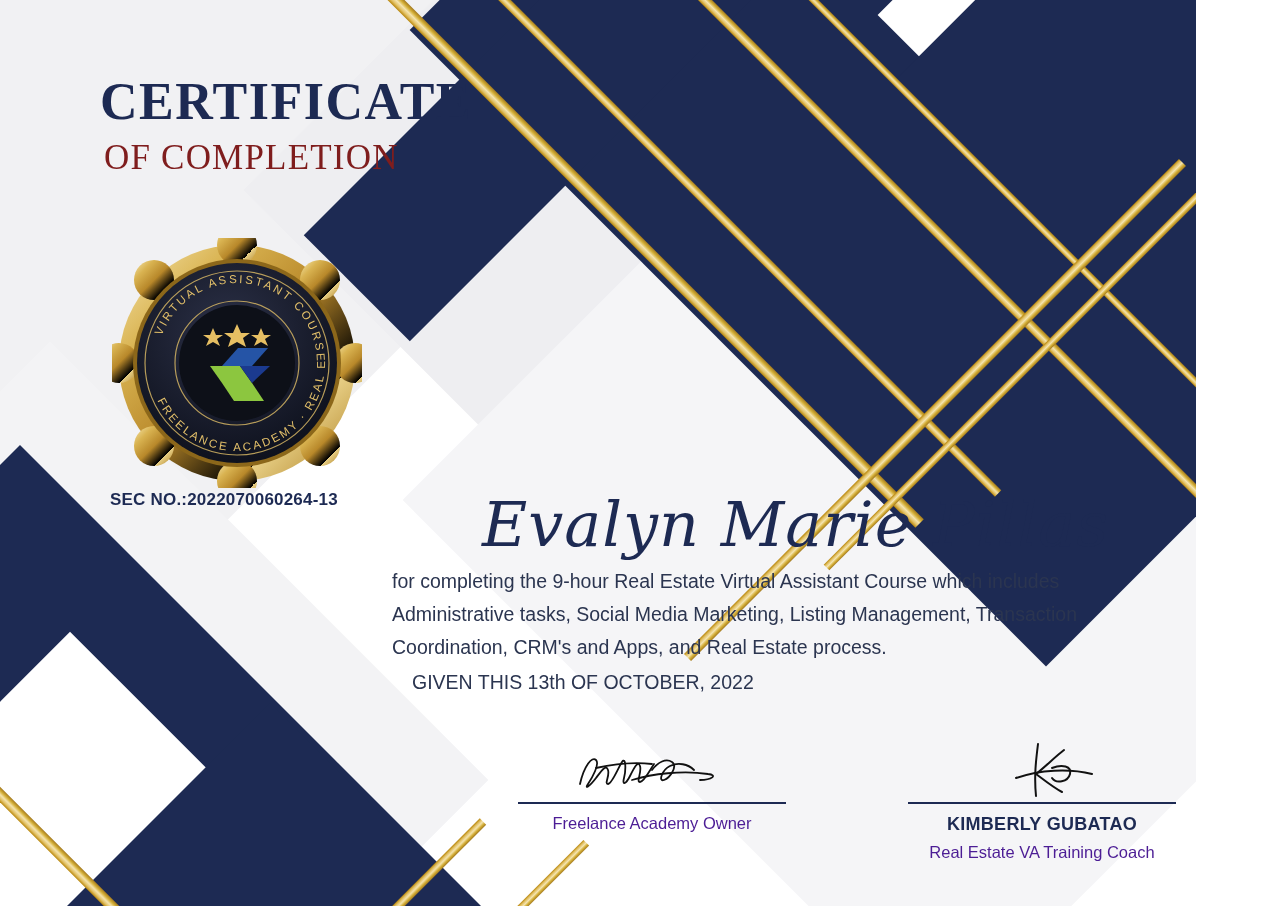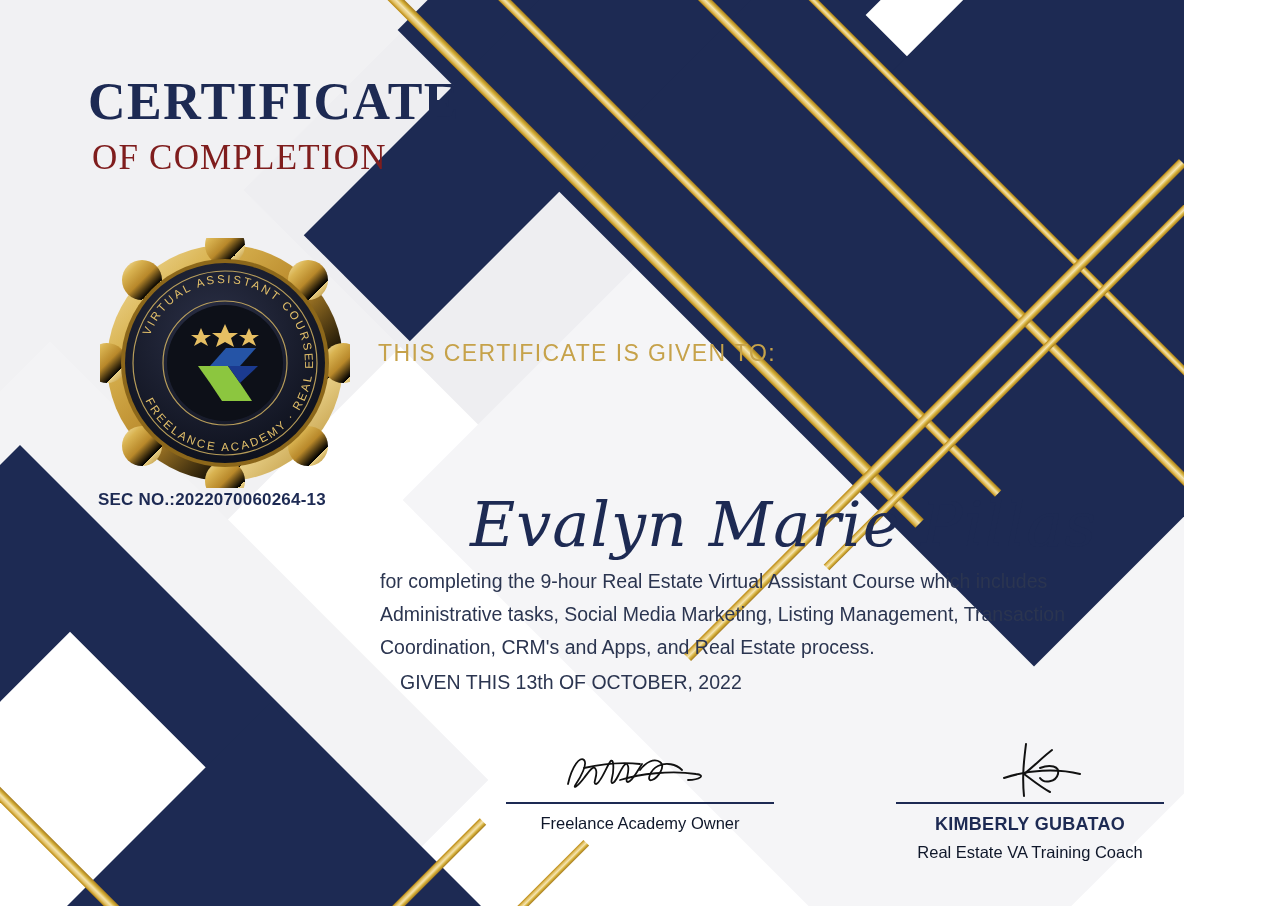--- a/index.html
+++ b/index.html
@@ -9,20 +9,21 @@
   }
   body {
     font-family: "Liberation Sans", sans-serif;
   }
   #certificate {
     position: relative;
     width: 1184px;
     height: 906px;
     overflow: hidden;
     background: #ffffff;
+    padding-left: 12px;
   }
 
   
   .deco {
     position: absolute;
     pointer-events: none;
   }
 
   
   .tl-grey1 {
@@ -262,21 +263,21 @@
     background: #1d2a53;
     margin: 0 auto 10px auto;
   }
   .sig-name {
     color: #1d2a53;
     font-size: 18px;
     font-weight: 700;
     letter-spacing: .3px;
   }
   .sig-role {
-    color: #0f172a;
+    color: #4c1d95;
     font-size: 16.5px;
     margin-top: 8px;
   }
 </style>
 </head>
 <body>
 
 <div id="certificate">
 
   <div class="deco tl-grey2"></div>
@@ -368,21 +369,20 @@
           <polygon points="98,128 128,128 140,145 110,145" fill="#8cc63f"></polygon>
           <polygon points="110,145 140,145 152,163 122,163" fill="#8cc63f"></polygon>
           <polygon points="128,128 158,128 140,145" fill="#1b3a8f"></polygon>
           <polygon points="126,110 156,110 140,128 110,128" fill="#2554a6"></polygon>
         </g>
       </svg>
     </div>
 
     <div class="sec-no">SEC NO.:2022070060264-13</div>
 
-    <div class="given-to">THIS CERTIFICATE IS GIVEN TO:</div>
 
     <div class="recipient">Evalyn Marie Pillas</div>
 
     <div class="body-text">for completing the 9-hour Real Estate Virtual Assistant Course which includes Administrative tasks, Social Media Marketing, Listing Management, Transaction Coordination, CRM's and Apps, and Real Estate process.</div>
 
     <div class="given-date">GIVEN THIS 13th OF OCTOBER, 2022</div>
 
     <div class="sig-block sig-left">
       <svg class="sig-img" viewBox="0 0 260 62">
         <g fill="none" stroke="#111" stroke-width="1.8" stroke-linecap="round">

